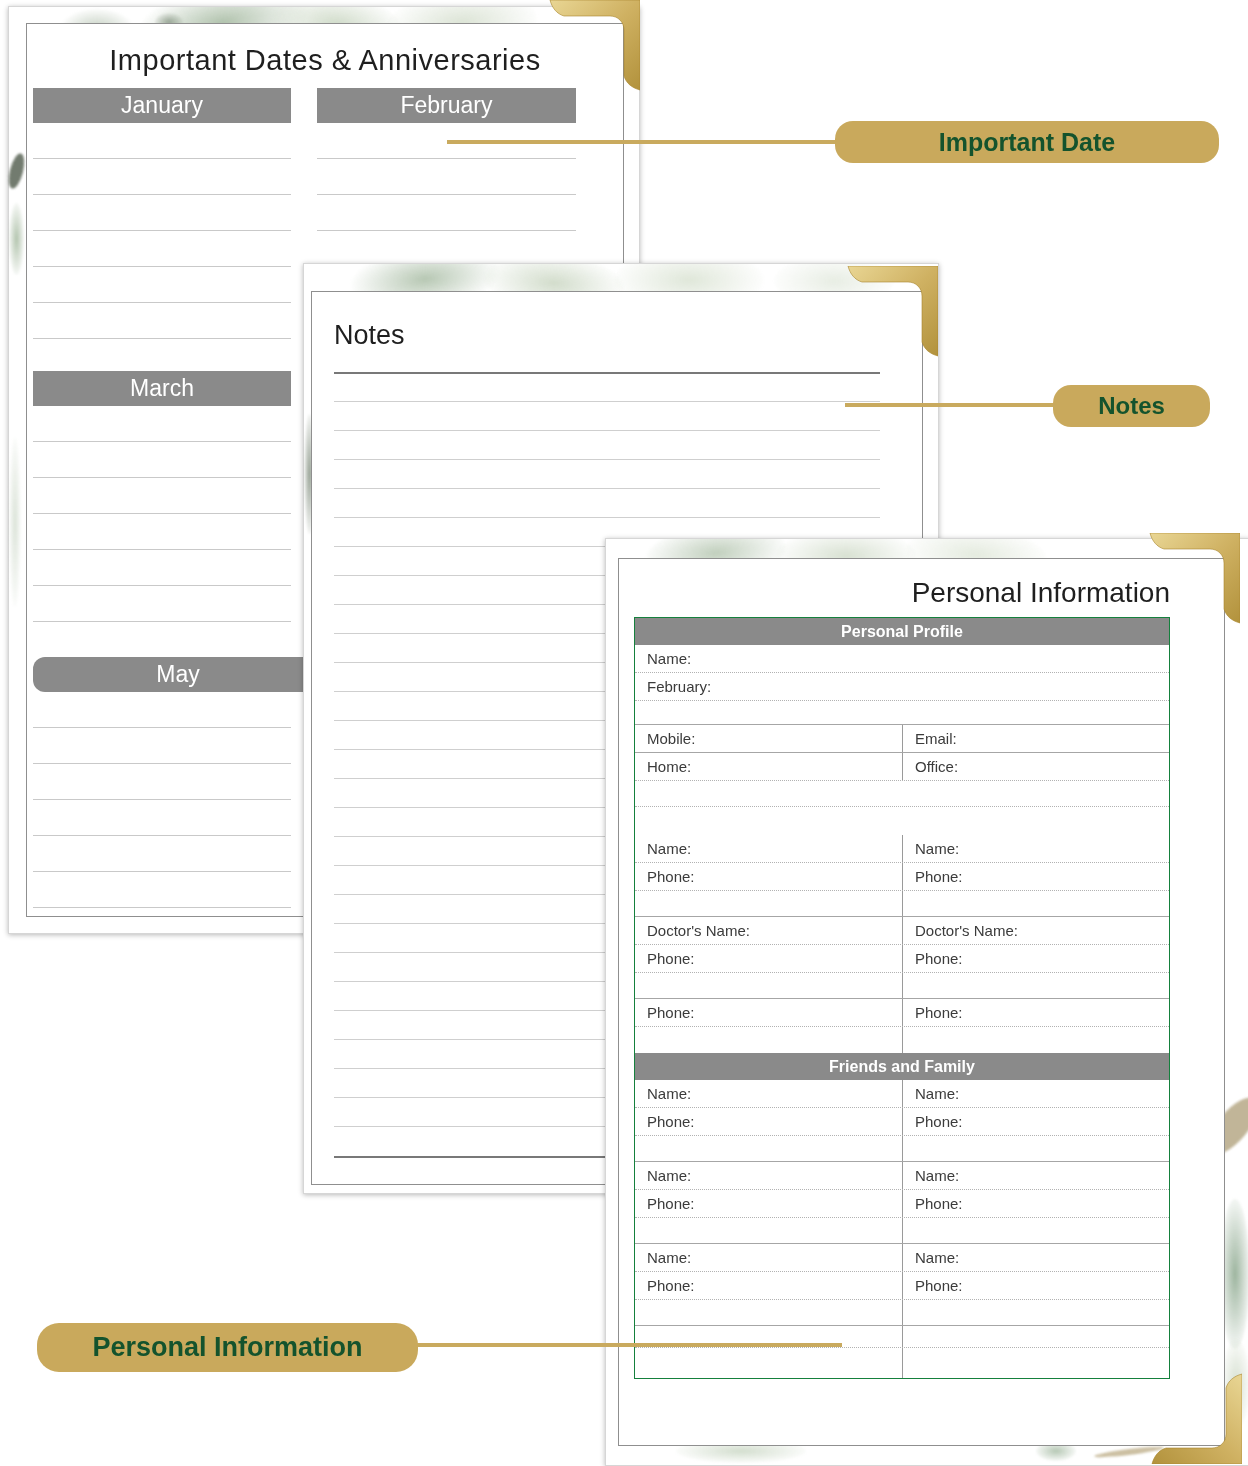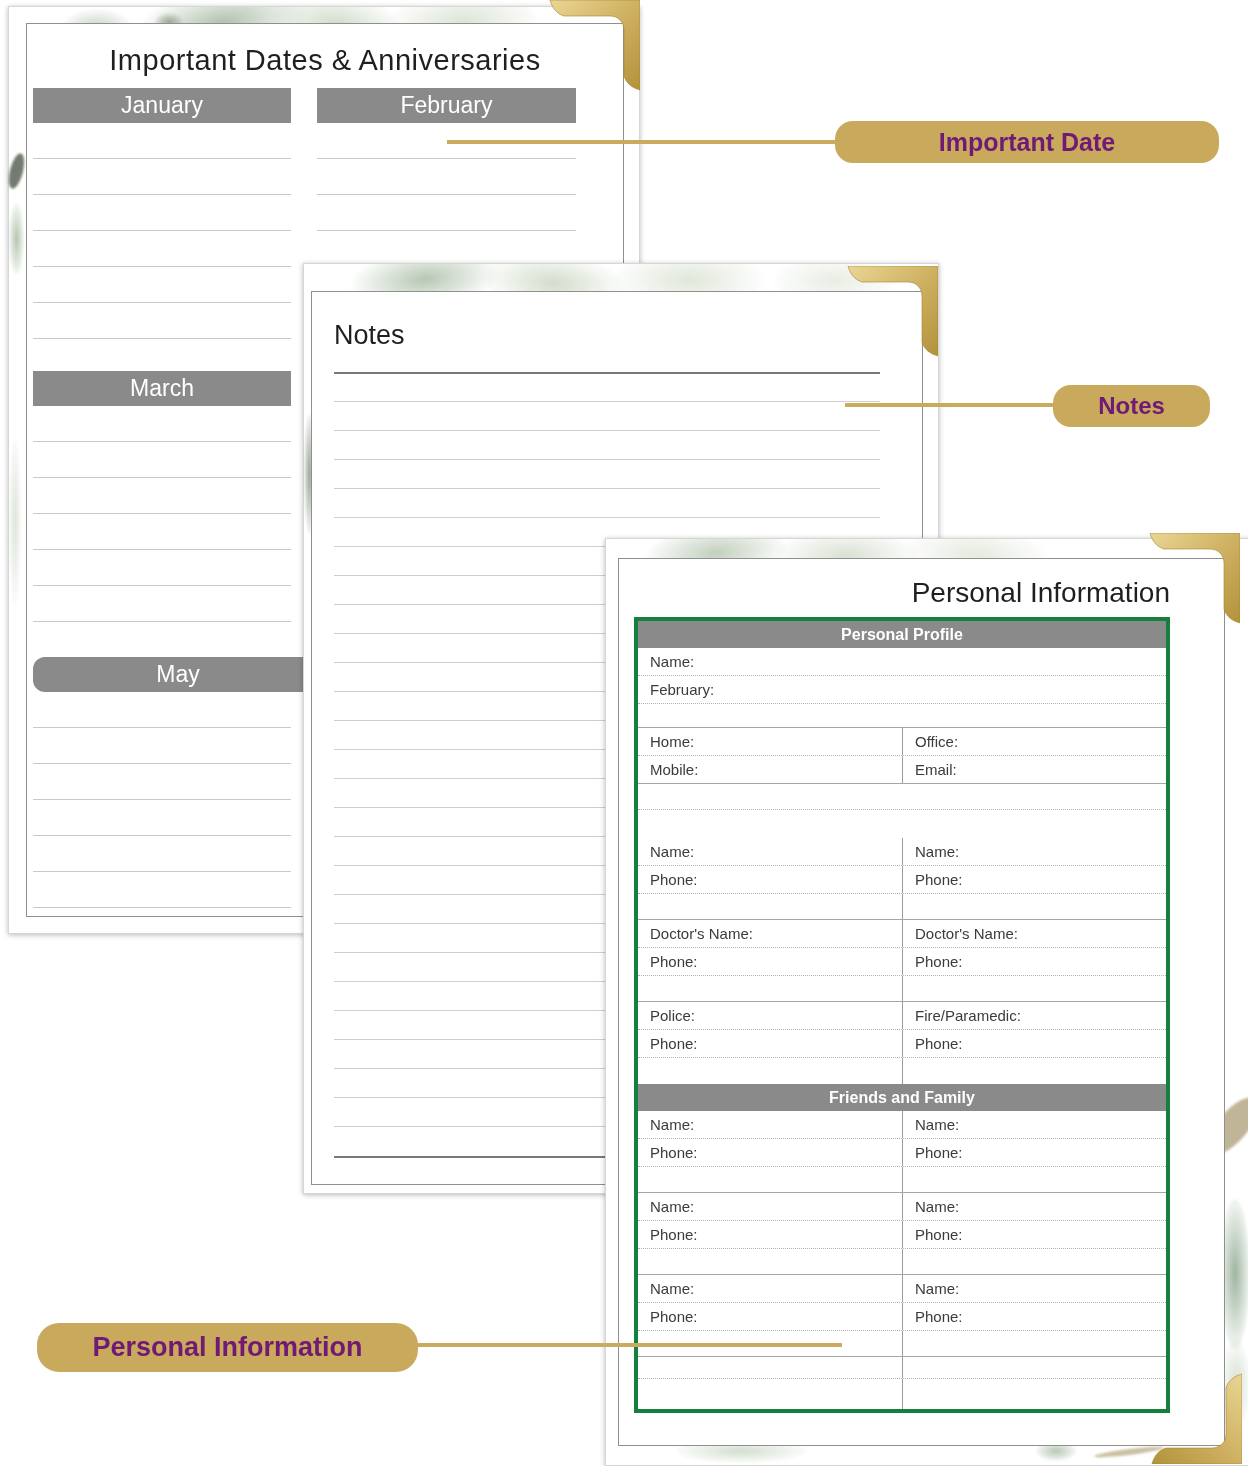--- a/index.html
+++ b/index.html
@@ -12,25 +12,25 @@
   .whitepage{position:absolute;background:#ffffff;border:1px solid #8f8f8f;}
   .pgtitle{position:absolute;font-size:29px;color:#1f1f1f;letter-spacing:.5px;}
   .monthbar{position:absolute;background:#8a8a8a;color:#ffffff;font-size:23px;
             text-align:center;line-height:35px;height:35px;}
   .ruled{position:absolute;background-image:repeating-linear-gradient(to bottom,
          transparent 0,transparent 35px,#c9c9c9 35px,#c9c9c9 36px);}
   .ruled29{position:absolute;background-image:repeating-linear-gradient(to bottom,
          transparent 0,transparent 28px,#cfcfcf 28px,#cfcfcf 29px);}
   .darkline{position:absolute;height:2px;background:#787878;}
   .goldline{position:absolute;height:4px;background:#c9aa5e;z-index:40;}
-  .pill{position:absolute;background:#c9a95c;color:#701a75;font-weight:bold;
+  .pill{position:absolute;background:#c9a95c;color:#14532d;font-weight:bold;
         display:flex;align-items:center;justify-content:center;z-index:41;}
   .corner{position:absolute;}
   
-  .ptable{position:absolute;border:4px solid #15803d;background:#ffffff;box-sizing:border-box;}
+  .ptable{position:absolute;border:1px solid #15803d;background:#ffffff;box-sizing:border-box;}
   .thead{background:#8a8a8a;color:#ffffff;font-weight:bold;font-size:16px;
          height:27px;display:flex;align-items:center;justify-content:center;}
   .trow{display:flex;box-sizing:border-box;justify-content:center;}
   .trow.dotted{border-bottom:1px dotted #b2b2b2;}
   .trow.solid{border-bottom:1px solid #a6a6a6;}
   .cell{flex:1 1 50%;display:flex;align-items:center;padding-left:12px;
         font-size:15px;color:#3b3b3b;box-sizing:border-box;}
   .cell.rgt{border-left:1px solid #9a9a9a;}
   .cell.full{flex:1 1 100%;}
   .notes-title{position:absolute;font-size:27px;color:#1f1f1f;}
@@ -136,34 +136,34 @@
             </div>
         </div>
         <div class="trow dotted" style="height:28px;">
           <div class="cell full">
               <span>February:</span>
             </div>
         </div>
         <div class="trow solid" style="height:24px;">
           <div class="cell full"></div>
         </div>
+        <div class="trow solid" style="height:28px;">
+          <div class="cell">
+              <span>Mobile:</span>
+            </div>
+          <div class="cell rgt">
+              <span>Email:</span>
+            </div>
+        </div>
         <div class="trow dotted" style="height:28px;">
           <div class="cell">
               <span>Home:</span>
             </div>
           <div class="cell rgt">
               <span>Office:</span>
-            </div>
-        </div>
-        <div class="trow solid" style="height:28px;">
-          <div class="cell">
-              <span>Mobile:</span>
-            </div>
-          <div class="cell rgt">
-              <span>Email:</span>
             </div>
         </div>
         <div class="trow dotted" style="height:26px;">
           <div class="cell full"></div>
         </div>
         <div class="trow" style="height:28px;">
           <div class="cell full"></div>
         </div>
 
         <div class="trow dotted" style="height:28px;">
@@ -198,28 +198,20 @@
           <div class="cell">
               <span>Phone:</span>
             </div>
           <div class="cell rgt">
               <span>Phone:</span>
             </div>
         </div>
         <div class="trow solid" style="height:26px;">
           <div class="cell"></div>
             <div class="cell rgt"></div>
-        </div>
-        <div class="trow dotted" style="height:28px;">
-          <div class="cell">
-              <span>Police:</span>
-            </div>
-          <div class="cell rgt">
-              <span>Fire/Paramedic:</span>
-            </div>
         </div>
         <div class="trow dotted" style="height:28px;">
           <div class="cell">
               <span>Phone:</span>
             </div>
           <div class="cell rgt">
               <span>Phone:</span>
             </div>
         </div>
         <div class="trow" style="height:26px;">

